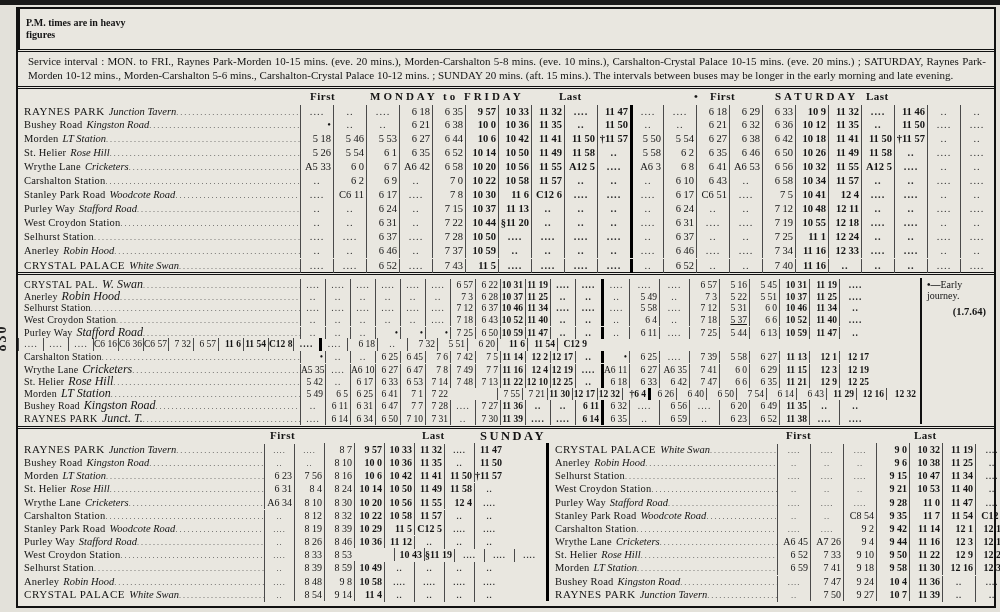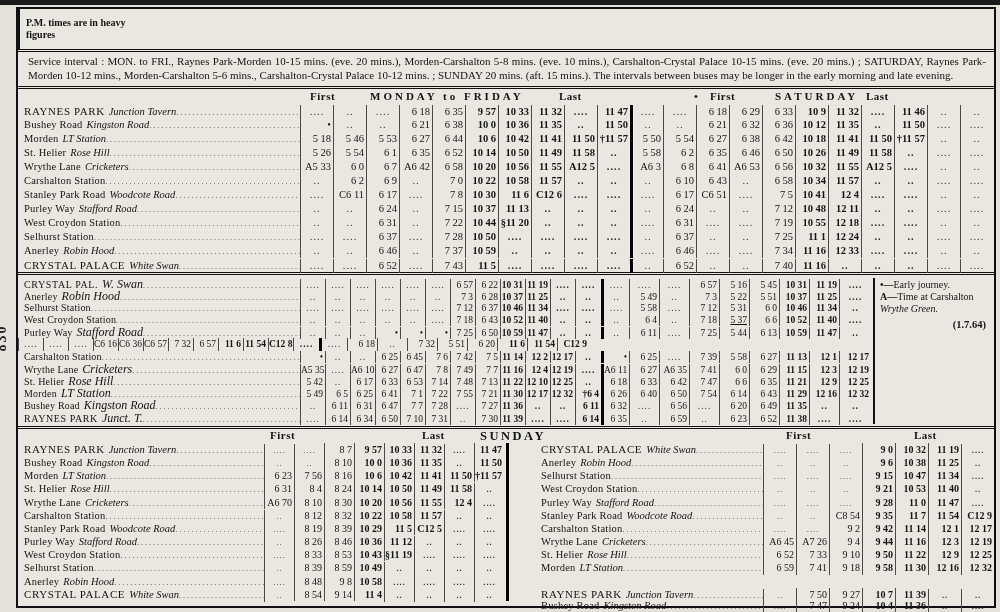--- a/index.html
+++ b/index.html
@@ -681,21 +681,21 @@
                 <span class="sname">Morden</span>
                 <span class="sit">LT Station</span>
                 <span class="ldr"></span>
               </div>
               <div class="tcell" style="width: 25px;">5 49</div>
               <div class="tcell" style="width: 25px;">6 5</div>
               <div class="tcell" style="width: 25px;">6 25</div>
               <div class="tcell" style="width: 25px;">6 41</div>
               <div class="tcell" style="width: 25px;">7 1</div>
               <div class="tcell" style="width: 25px;">7 22</div>
-              <div class="tcell" style="width: 25px;">7 55</div>
+              <div class="tcell" style="width: 25px; margin-left: 47px;">7 55</div>
               <div class="tcell" style="width: 25px;">7 21</div>
               <div class="tcell pm" style="width: 25px;">11 30</div>
               <div class="tcell pm" style="width: 25px;">12 17</div>
               <div class="tcell pm" style="width: 25px;">12 32</div>
               <div class="tcell pm" style="width: 26px;">†6 4</div>
               <div class="tcell sep" style="width: 28px;">6 26</div>
               <div class="tcell" style="width: 30px;">6 40</div>
               <div class="tcell" style="width: 30px;">6 50</div>
               <div class="tcell" style="width: 30px;">7 54</div>
               <div class="tcell" style="width: 30px;">6 14</div>
@@ -756,21 +756,20 @@
               <div class="tcell dot" style="width: 30px;">..</div>
               <div class="tcell" style="width: 30px;">6 23</div>
               <div class="tcell" style="width: 30px;">6 52</div>
               <div class="tcell pm" style="width: 30px;">11 38</div>
               <div class="tcell pm dot" style="width: 30px;">....</div>
               <div class="tcell pm dot" style="width: 32px;">....</div>
             </div>
           </div>
         <div class="notes" id="notes">
             <div class="note-line"><span class="note-sym">•—</span><span>Early journey.</span></div>
-            <div class="note-line"><span class="note-sym">A—</span><span>Time at Carshalton </span><span class="note-it">Wrythe Green.</span></div>
             <div class="note-date">(1.7.64)</div>
           </div>
       </div>
     </div>
 
     <div class="band band-bottom">
       <div class="hdrs" id="hdr-bottom">
           <span class="hlabel" style="left: 252px;">First</span>
           <span class="hlabel" style="left: 404px;">Last</span>
           <span class="hlabel big" style="left: 462px;">SUNDAY</span>
@@ -838,21 +837,21 @@
               <div class="tcell pm" style="width: 30px;">11 49</div>
               <div class="tcell pm" style="width: 30px;">11 58</div>
               <div class="tcell pm dot" style="width: 30px;">..</div>
             </div>
             <div class="row row-bot">
               <div class="scell" style="width: 246px;">
                 <span class="sname">Wrythe Lane</span>
                 <span class="sit">Cricketers</span>
                 <span class="ldr"></span>
               </div>
-              <div class="tcell" style="width: 30px;">A6 70</div>
+              <div class="tcell" style="width: 30px;">A6 34</div>
               <div class="tcell" style="width: 30px;">8 10</div>
               <div class="tcell" style="width: 30px;">8 30</div>
               <div class="tcell pm" style="width: 30px;">10 20</div>
               <div class="tcell pm" style="width: 30px;">10 56</div>
               <div class="tcell pm" style="width: 30px;">11 55</div>
               <div class="tcell pm" style="width: 30px;">12 4</div>
               <div class="tcell pm dot" style="width: 30px;">....</div>
             </div>
             <div class="row row-bot">
               <div class="scell" style="width: 246px;">
@@ -899,21 +898,21 @@
               <div class="tcell pm dot" style="width: 30px;">..</div>
             </div>
             <div class="row row-bot">
               <div class="scell" style="width: 246px;">
                 <span class="sname">West Croydon Station</span>
                 <span class="ldr"></span>
               </div>
               <div class="tcell dot" style="width: 30px;">....</div>
               <div class="tcell" style="width: 30px;">8 33</div>
               <div class="tcell" style="width: 30px;">8 53</div>
-              <div class="tcell pm" style="width: 30px;">10 43</div>
+              <div class="tcell pm" style="width: 30px; margin-left: 40px;">10 43</div>
               <div class="tcell pm" style="width: 30px;">§11 19</div>
               <div class="tcell pm dot" style="width: 30px;">....</div>
               <div class="tcell pm dot" style="width: 30px;">....</div>
               <div class="tcell pm dot" style="width: 30px;">....</div>
             </div>
             <div class="row row-bot">
               <div class="scell" style="width: 246px;">
                 <span class="sname">Selhurst Station</span>
                 <span class="ldr"></span>
               </div>
@@ -1098,21 +1097,21 @@
             </div>
             <div class="row row-bot">
               <div class="scell" style="width: 228px;">
                 <span class="sname">Bushey Road</span>
                 <span class="sit">Kingston Road</span>
                 <span class="ldr"></span>
               </div>
               <div class="tcell dot" style="width: 33px;">....</div>
               <div class="tcell" style="width: 33px;">7 47</div>
               <div class="tcell" style="width: 33px;">9 24</div>
-              <div class="tcell pm" style="width: 33px; margin-top: 24px;">10 4</div>
+              <div class="tcell pm" style="width: 33px;">10 4</div>
               <div class="tcell pm" style="width: 33px;">11 36</div>
               <div class="tcell pm dot" style="width: 33px;">..</div>
               <div class="tcell pm dot" style="width: 33px;">....</div>
             </div>
             <div class="row row-bot">
               <div class="scell" style="width: 228px;">
                 <span class="sname caps">RAYNES PARK</span>
                 <span class="sit">Junction Tavern</span>
                 <span class="ldr"></span>
               </div>

